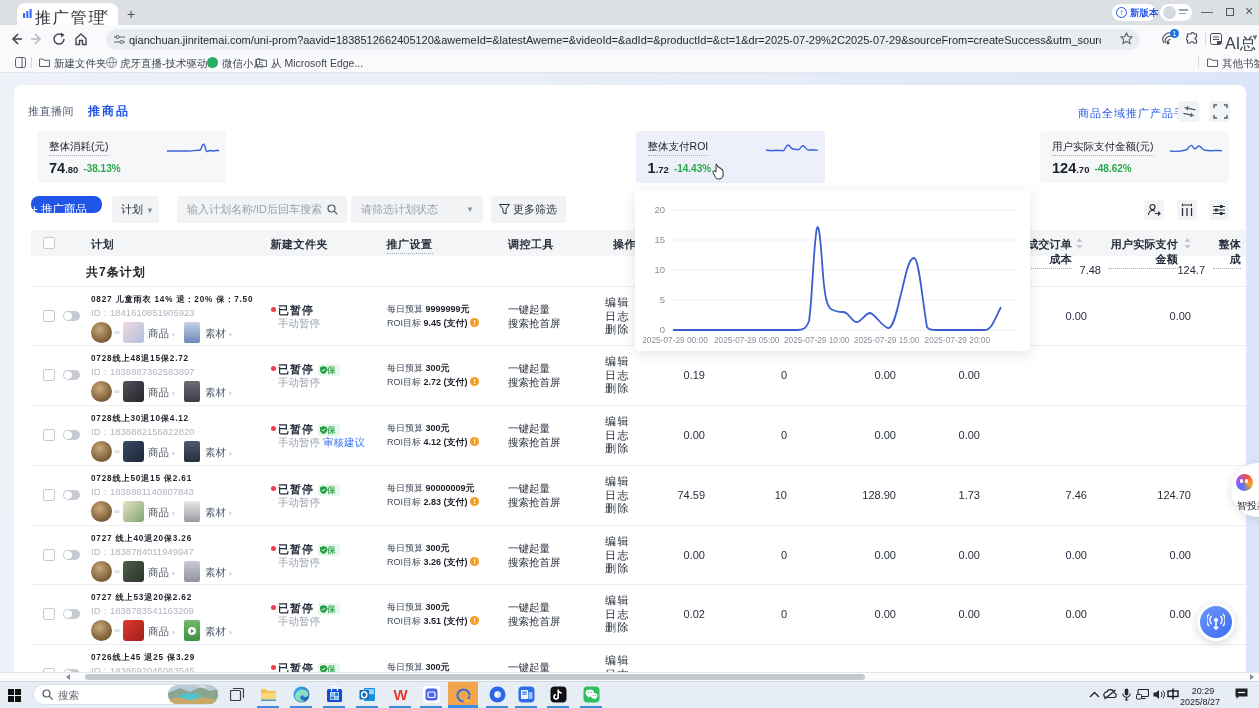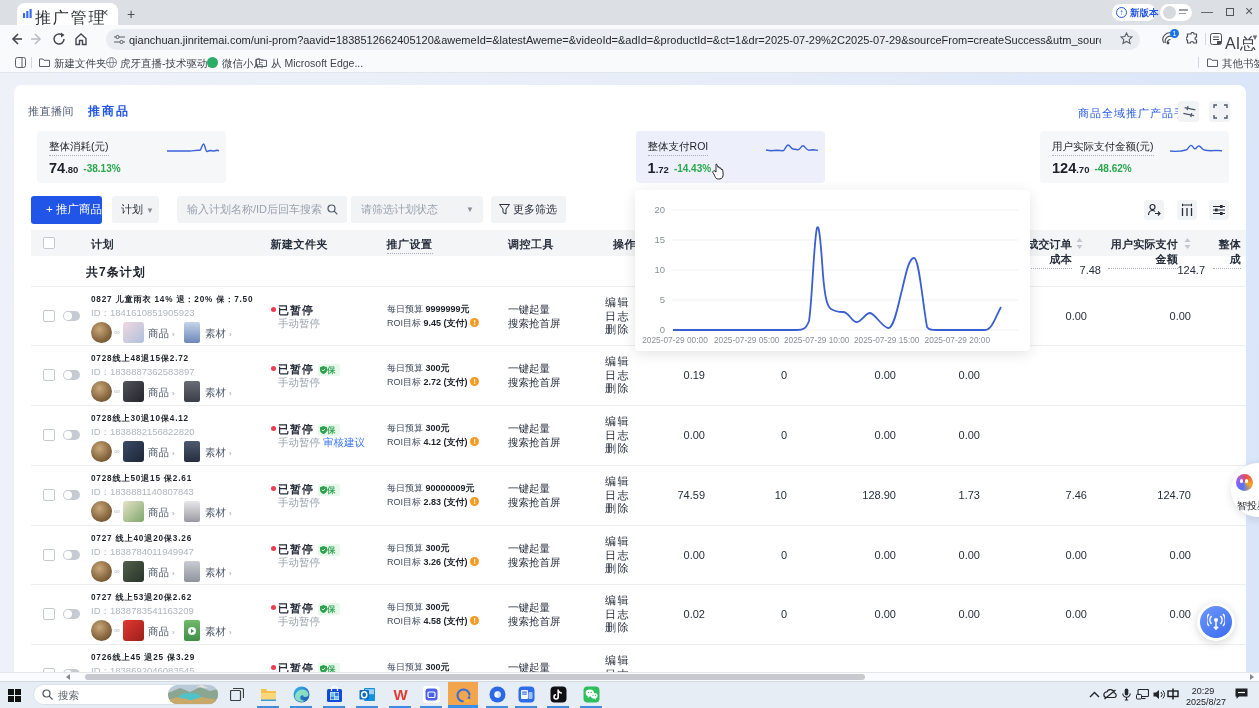--- a/index.html
+++ b/index.html
@@ -27,21 +27,21 @@
 .plink{left:1064px;top:21px;font-size:11px;letter-spacing:1px;color:#2155e8}
 .card{top:46px;width:189px;height:52px;background:#f6f7f9;border-radius:4px}
 .card.hov{background:#edf0fb}
 .clabel{left:12px;top:9px;font-size:10.5px;color:#23262c;border-bottom:1px dotted #a9aeb8;padding-bottom:1px}
 .cval{left:12px;top:29px;font-size:14.5px;font-weight:bold;color:#1d2129}
 .cdec{font-size:9.5px}
 .cpct{font-size:10px;font-weight:bold;margin-left:5px;position:relative;top:-1px}
 .grn{color:#2aa84c}.red{color:#f35050}
 .spark{right:6px;top:10px;position:absolute}
 
-#addbtn{left:17px;top:111px;width:71px;height:28px;background:#2155e8;border-radius:3px;color:#fff;font-size:11.5px;text-align:right;line-height:27px}
+#addbtn{left:17px;top:111px;width:71px;height:17px;background:#2155e8;border-radius:8px;color:#fff;font-size:11.5px;text-align:left;line-height:27px}
 .gctl{top:111px;height:27px;background:#f2f3f5;border-radius:3px;font-size:11px;color:#272e3b;line-height:27px}
 .ph{color:#9aa2af}
 
 #thead{left:17px;top:145px;width:1215px;height:26px;background:#f4f5f7}
 .th{top:152px;font-size:11px;letter-spacing:.5px;color:#272e3b;font-weight:600}
 .thr{top:152px;font-size:11px;letter-spacing:.2px;color:#272e3b;font-weight:600;text-align:right}
 .dotl{border-bottom:1px dotted #a9aeb8;padding-bottom:1px}
 .row{left:17px;width:1215px;border-top:1px solid #eceef1}
 #sumrow{left:17px;top:171px;width:1215px;height:30px}
 .sumtxt{left:55px;top:8px;font-size:12px;letter-spacing:1px;font-weight:bold;color:#1d2129}
@@ -439,21 +439,21 @@
             <div class="ab" style="left:7px;top:8.5px;width:0;height:0;border-left:3px solid #3f8f48;border-top:2px solid transparent;border-bottom:2px solid transparent"></div>
           </div>
 <div class="lbl1 ab" style="left:174px;top:40px">素材 <span style="color:#9aa2af;font-size:8px">›</span></div>
 <div class="dot ab" style="top:20px"></div>
 <div class="st1 ab" style="top:16px">已暂停<span class="bdg"><svg width="7" height="8" viewBox="0 0 7 8" style="vertical-align:-1px">
                 <path d="M3.5 0 L7 1.2 V4 C7 6.2 5.3 7.4 3.5 8 C1.7 7.4 0 6.2 0 4 V1.2 Z" fill="#2ba14b"></path>
                 <path d="M2 3.8 L3.2 5 L5.2 2.8" stroke="#fff" stroke-width=".9" fill="none"></path>
               </svg>保</span></div>
 <div class="st2 ab" style="top:30px">手动暂停</div>
 <div class="set1 ab" style="top:16px">每日预算 <b>300元</b></div>
-<div class="set2 ab" style="top:30px">ROI目标 <b>4.58 (支付)</b> <span class="iico">!</span></div>
+<div class="set2 ab" style="top:30px">ROI目标 <b>3.51 (支付)</b> <span class="iico">!</span></div>
 <div class="tool1 ab" style="top:16px">一键起量</div>
 <div class="tool1 ab" style="top:30px">搜索抢首屏</div>
 <div class="op ab" style="top:7.5px">编辑</div>
 <div class="op ab" style="top:21.5px">日志</div>
 <div class="op ab" style="top:34.5px">删除</div>
 <div class="num ab" style="left:614px;top:23px">0.02</div>
           <div class="num ab" style="left:696px;top:23px">0</div>
           <div class="num ab" style="left:805px;top:23px">0.00</div>
           <div class="num ab" style="left:889px;top:23px">0.00</div>
           <div class="num ab" style="left:996px;top:23px">0.00</div>
@@ -651,18 +651,18 @@
     </svg>
 <svg class="ab" style="left:1153px;top:689px" width="12" height="11" viewBox="0 0 12 11">
       <path d="M0.5 3.5 H3 L6 1 V10 L3 7.5 H0.5 Z" fill="#23262a"></path>
       <path d="M8 3 a3.5 3.5 0 0 1 0 5 M9.8 1.5 a5.5 5.5 0 0 1 0 8" stroke="#23262a" stroke-width="1" fill="none"></path>
     </svg>
 <svg class="ab" style="left:1167px;top:688px" width="12" height="12" viewBox="0 0 12 12">
       <path d="M6 0.5 V11.5" stroke="#1c1e21" stroke-width="1.5"></path>
       <rect x="1" y="3" width="10" height="5.5" stroke="#1c1e21" stroke-width="1.4" fill="none"></rect>
     </svg>
 <div class="ab" style="left:1185px;top:686px;width:36px;text-align:center;font-size:9px;color:#1c1e21">20:29</div>
-<div class="ab" style="left:1180px;top:697px;width:46px;text-align:right;font-size:9px;color:#1c1e21">2025/8/27</div>
+<div class="ab" style="left:1180px;top:697px;width:46px;text-align:left;font-size:9px;color:#1c1e21">2025/8/27</div>
 <svg class="ab" style="left:1235px;top:688px" width="13" height="12" viewBox="0 0 13 12">
       <path d="M0.5 0.5 H12.5 V8.5 H4 L1.5 10.8 V8.5 H0.5 Z" fill="#1e2125"></path>
       <path d="M3 4.5 H10" stroke="#fff" stroke-width="1.2"></path>
     </svg>
 
 </div>
 </body></html>

